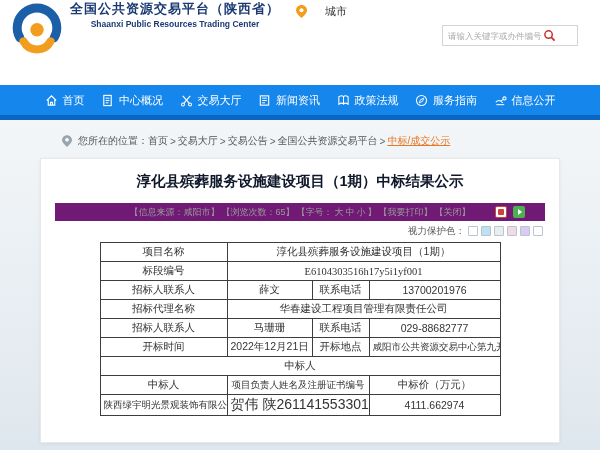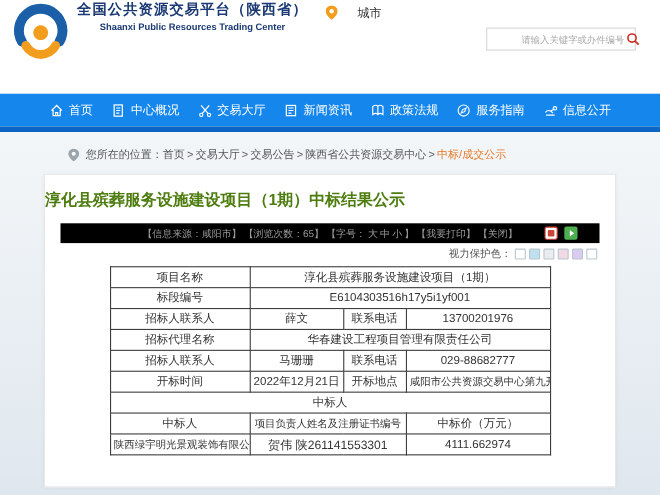--- a/index.html
+++ b/index.html
@@ -10,48 +10,48 @@
   
   .header { height:85px; background:#ffffff; position:relative; display:flex; align-items:flex-start; }
   .logo { margin:0 0 0 10px; width:54px; height:54px; flex:0 0 auto; cursor:pointer; }
   .brand { margin-left:6px; color:#1b3a73; }
   .brand .l1 { font-size:13px; font-weight:bold; letter-spacing:1px; }
   .brand .l2 { font-size:13.5px; font-weight:bold; letter-spacing:2px; text-align:center; margin-top:1px; }
   .brand .l3 { font-size:8.5px; font-weight:bold; text-align:center; margin-top:1px; }
   .city { display:flex; align-items:center; margin-left:16px; margin-top:4px; cursor:pointer; }
   .city span { font-size:11px; color:#333; margin-left:18px; }
   .searchbox { position:absolute; right:22px; top:25px; width:136px; height:21px;
-    border:1px solid #d5d5d5; background:#fff; display:flex; align-items:center;padding-left:26px; }
+    border:1px solid #d5d5d5; background:#fff; display:flex; align-items:center; }
   .searchbox input { border:0; outline:0; width:100px; height:17px; font-size:8.5px; color:#666;
     padding-left:5px; font-family:"Liberation Sans",sans-serif; }
   .searchbox input::placeholder { color:#a9a9a9; }
   .searchbox .mag { margin-left:0px; cursor:pointer; display:flex; }
 
   
   .nav { height:30px; background:#1586ec; display:flex; align-items:center;
     justify-content:space-evenly; padding:0 28px; }
   .nav-item { display:flex; align-items:center; gap:5px; color:#ffffff; font-size:11px;
     cursor:pointer; white-space:nowrap; }
   .nav-strip { height:5px; background:#0b66c3; }
 
   
   .page { height:330px; background:linear-gradient(180deg,#f3f6f8 0%,#e7edf2 60%,#dfe7ee 100%); padding-top:13px; }
 
   
   .crumbs { display:flex; align-items:center; margin-left:62px; font-size:10px; color:#555; height:16px; }
   .crumbs .pin { margin-right:6px; display:flex; }
   .crumbs a { color:#555; text-decoration:none; cursor:pointer; }
   .crumbs .sep { margin:0 2px; color:#666; }
-  .crumbs .cur { color:#e87722; }
+  .crumbs .cur { color:#e87722;text-decoration:underline; }
 
   
   .card { width:520px; margin:9px auto 0; background:#ffffff; border:1px solid #e8e8e8;
     box-shadow:0 1px 4px rgba(0,0,0,0.06); height:285px; padding-top:13px; }
-  .doc-title { text-align:left; font-size:14.5px; font-weight:bold; color:#4d7c0f; }
-  .meta-bar { position:relative; margin:12px 14px 0; height:18px; background:#000000;
+  .doc-title { text-align:center; font-size:14.5px; font-weight:bold; color:#0f172a; }
+  .meta-bar { position:relative; margin:12px 14px 0; height:18px; background:#701a75;
     display:flex; align-items:center; justify-content:center; font-size:9px; color:#9a9a9a; }
   .meta-bar span { margin:0 1px; white-space:nowrap; }
   .meta-bar .clk { cursor:pointer; }
   .meta-icons { position:absolute; right:18px; top:3px; display:flex; gap:4px; }
   .micon { width:12px; height:12px; border-radius:2px; display:flex; align-items:center;
     justify-content:center; cursor:pointer; }
   .micon.red { background:#fff; border:1px solid #cc4438; }
   .micon.red i { display:block; width:6px; height:6px; background:#cc4438; border-radius:1px; }
   .micon.green { background:#4caf50; }
   .micon.green i { display:block; width:0; height:0; border-left:4px solid #fff;
@@ -60,21 +60,21 @@
   
   .vision { text-align:right; margin:4px 16px 0 0; font-size:9.5px; color:#555; height:14px; }
   .vision .sq { display:inline-block; width:10px; height:10px; border:1px solid #b9c5cd;
     border-radius:1px; margin-left:3px; vertical-align:-2px; cursor:pointer; }
 
   
   table.info { width:400px; margin:3px auto 0; border-collapse:collapse; table-layout:fixed; }
   table.info td { border:1px solid #3d3d3d; height:19px; font-size:10.5px; color:#333;
     text-align:center; padding:1px 3px; overflow:hidden; white-space:nowrap; }
   table.info td.lab { color:#333; }
-  .mono { font-family:Liberation Sans, sans-serif; font-size:10px; }
+  .mono { font-family:Liberation Serif, serif; font-size:10px; }
 
   .footer-gap { height:12px; }
 </style>
 </head>
 <body>
 
 <div class="header">
   <svg class="logo" viewBox="0 0 60 60">
     <path d="M 11 42 A 22 22 0 1 1 49 42" fill="none" stroke="#1A5FA8" stroke-width="10" stroke-linecap="round"></path>
     <circle cx="30" cy="33" r="7.5" fill="#F29D1E"></circle>
@@ -169,21 +169,21 @@
         <circle cx="6" cy="5.6" r="2.2" fill="#ffffff"></circle>
       </svg>
     </span>
     <span>您所在的位置：</span>
     <a>首页</a>
     <span class="sep">&gt;</span>
     <a>交易大厅</a>
     <span class="sep">&gt;</span>
     <a>交易公告</a>
     <span class="sep">&gt;</span>
-    <a>陕西省公共资源交易中心</a>
+    <a>全国公共资源交易平台</a>
     <span class="sep">&gt;</span>
     <span class="cur">中标/成交公示</span>
   </div>
 
   <div class="card">
     <div class="doc-title">淳化县殡葬服务设施建设项目（1期）中标结果公示</div>
 
     <div class="meta-bar">
       <span>【信息来源：咸阳市】</span>
       <span>【浏览次数：65】</span>
@@ -249,20 +249,20 @@
       <tr>
         <td colspan="4" class="lab">中标人</td>
       </tr>
       <tr>
         <td class="lab">中标人</td>
         <td colspan="2" class="lab" style="font-size:9.5px">项目负责人姓名及注册证书编号</td>
         <td class="lab">中标价（万元）</td>
       </tr>
       <tr>
         <td style="font-size:9.5px">陕西绿宇明光景观装饰有限公司</td>
-        <td colspan="2" style="font-size:11px">贺伟  陕261141553301</td>
+        <td colspan="2" style="font-size:14px">贺伟  陕261141553301</td>
         <td>4111.662974</td>
       </tr>
     </tbody>
       </table>
     <div class="footer-gap"></div>
   </div>
 </div>
 
 </body></html>

